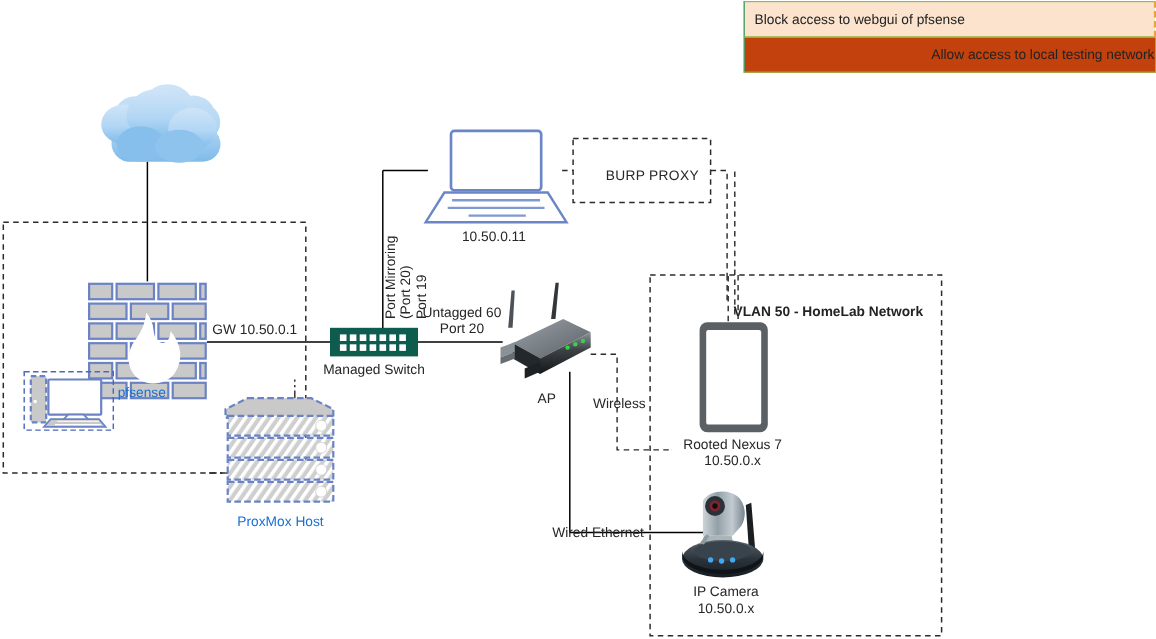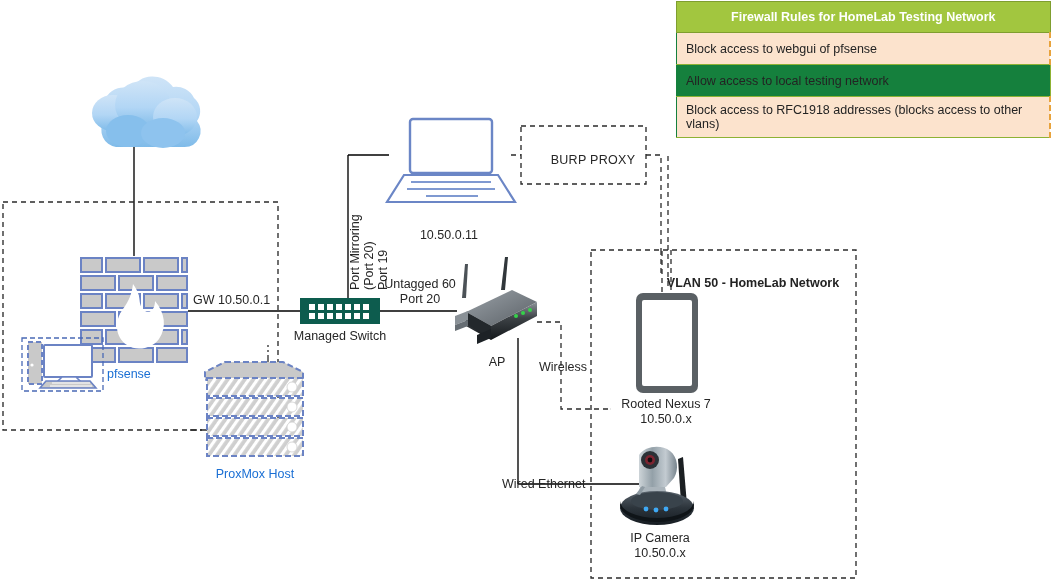--- a/index.html
+++ b/index.html
@@ -15,21 +15,21 @@
         transform-origin:0 0;transform:rotate(-90deg);}
 
   
   #fw-table{position:absolute;left:676px;top:1px;width:375px;border-collapse:collapse;}
   #fw-table .hdr{background:#a2c63f;color:#ffffff;font-weight:bold;text-align:center;
                  font-size:12.5px;padding:8px 4px;border:1px solid #7f9e2f;}
   #fw-table td.rule{font-size:12.5px;padding:6px 0 6px 9px;height:19px;
                     border-left:1px solid #15803d;border-top:1px solid #8db234;
                     border-bottom:1px solid #8db234;color:#232323;}
   #fw-table td.rule.block{background:#fce3cd;border-right:2px dashed #e8a33d;}
-  #fw-table td.rule.allow{background:#15803d;border-right:1px solid #8db234;}
+  #fw-table td.rule.allow{background:#c2410c;border-right:1px solid #8db234;text-align:right;}
 
   .burp-label{position:absolute;left:583px;top:153px;transform:translateX(-50%);
               font-size:12.5px;color:#262626;letter-spacing:.3px;padding-left:20px;}
   .vlan-title{position:absolute;left:753px;top:263px;transform:translateX(-50%);
               font-size:12.5px;font-weight:bold;color:#232323;margin-top:13px;}
 </style>
 </head>
 <body>
 
 <div class="canvas">
@@ -274,60 +274,54 @@
           <circle cx="666" cy="509" r="2.4"></circle>
       </g>
       <path d="M636,494 l6,-8 l3,1 l-5,8 z" fill="#8e9aa2"></path>
     </g>
 
   </svg>
 
   <table id="fw-table">
     <tbody>
       <tr>
-        <td class="hdr">Firewall Rules for HomeLab Testing Network</td>
-      </tr>
-      <tr>
         <td class="rule block">Block access to webgui of pfsense</td>
       </tr>
       <tr>
         <td class="rule allow">Allow access to local testing network</td>
       </tr>
-      <tr>
-        <td class="rule block">Block access to RFC1918 addresses (blocks access to other vlans)</td>
-      </tr>
     </tbody>
   </table>
 
   <div class="lbl" style="left:193px;top:293px;">GW 10.50.0.1</div>
 
   <div class="lbl c" style="left:340px;top:329px;">Managed Switch</div>
 
   <div class="vert" style="left:348px;top:290px;">Port Mirroring</div>
   <div class="vert" style="left:362px;top:290px;">(Port 20)</div>
   <div class="vert" style="left:376px;top:290px;">Port 19</div>
 
   <div class="lbl c" style="left:420px;top:277px;">Untagged 60</div>
   <div class="lbl c" style="left:420px;top:292px;">Port 20</div>
 
-  <div class="lbl c" style="left:449px;top:208px;margin-top:20px;">10.50.0.11</div>
+  <div class="lbl c" style="left:449px;top:208px;">10.50.0.11</div>
 
   <div class="burp-label">BURP PROXY</div>
 
   <div class="lbl c" style="left:497px;top:355px;">AP</div>
 
   <div class="lbl c" style="left:563px;top:360px;">Wireless</div>
 
   <div class="lbl" style="left:502px;top:477px;">Wired Ethernet</div>
 
   <div class="vlan-title">VLAN 50 - HomeLab Network</div>
 
   <div class="lbl c" style="left:666px;top:397px;">Rooted Nexus 7</div>
   <div class="lbl c" style="left:666px;top:412px;">10.50.0.x</div>
 
   <div class="lbl c" style="left:660px;top:531px;">IP Camera</div>
   <div class="lbl c" style="left:660px;top:546px;">10.50.0.x</div>
 
-  <div class="lbl blue" style="left:107px;top:367px;">pfsense</div>
+  <div class="lbl blue" style="left:107px;top:350px;">pfsense</div>
 
   <div class="lbl blue c" style="left:255px;top:467px;">ProxMox Host</div>
 
 </div>
 
 </body></html>

